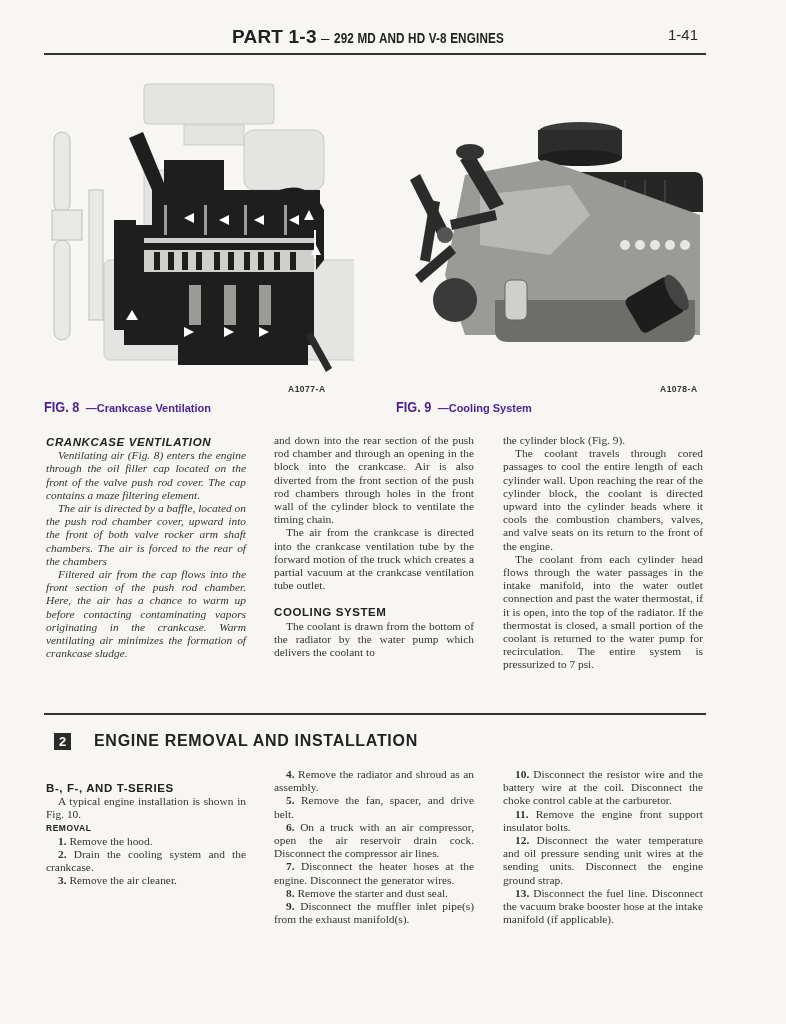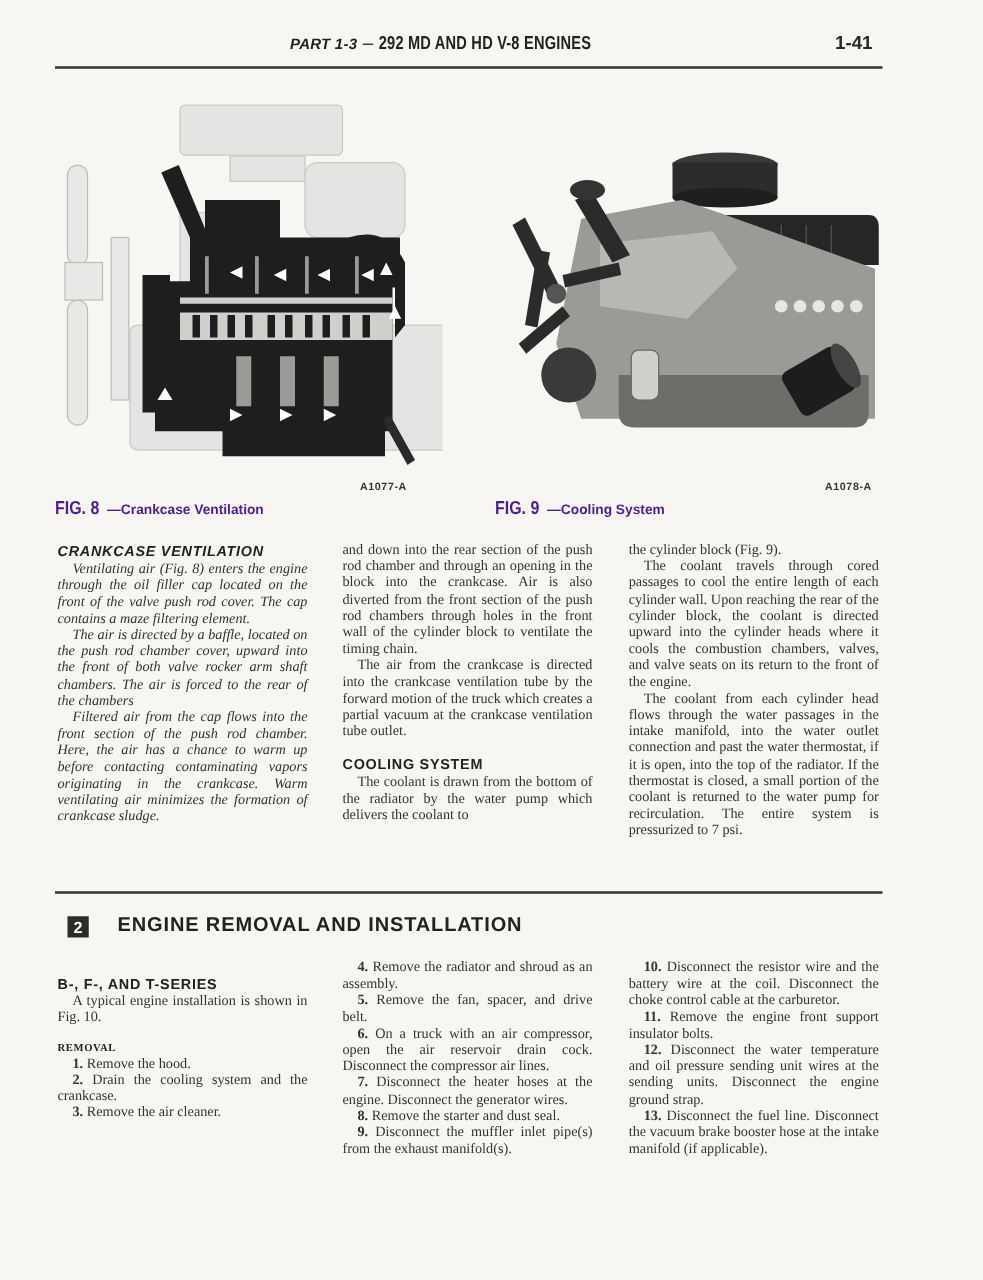--- a/index.html
+++ b/index.html
@@ -1,23 +1,23 @@
 <!DOCTYPE html>
 <html><head>
 <meta charset="utf-8">
 <style>
   html, body { margin:0; padding:0; }
   body { width:786px; height:1024px; background:#f7f6f3; position:relative; overflow:hidden;
          font-family:"Liberation Serif", serif; color:#2a2a2a; }
   .header { position:absolute; left:44px; top:22px; width:660px; height:32px; }
   .header .title { position:absolute; left:188px; top:4px; font-family:"Liberation Sans", sans-serif;
          font-size:15px; color:#222; letter-spacing:0.2px; white-space:nowrap; }
-  .header .title b { font-weight:bold; font-size:12px;font-style:italic; }
+  .header .title b { font-weight:bold; font-size:19px; }
   .header .title span.sub { font-weight:bold; transform:scaleX(0.78); display:inline-block; transform-origin:left; }
-  .header .pnum { position:absolute; right:6px; top:4px; font-family:"Liberation Sans", sans-serif; font-weight:bold; font-size:15px;text-align:center; }
+  .header .pnum { position:absolute; right:6px; top:4px; font-family:"Liberation Sans", sans-serif; font-weight:normal; font-size:15px;text-align:center; }
   .hrule { position:absolute; left:44px; width:662px; height:2px; background:#333; }
 
   .fig { position:absolute; }
   .figcode { position:absolute; font-family:"Liberation Sans", sans-serif; font-weight:bold; font-size:8.5px; color:#333; letter-spacing:0.5px; }
   .figcap { position:absolute; font-family:"Liberation Sans", sans-serif; font-weight:bold; color:#4c1d95; white-space:nowrap; }
   .figcap .fno { font-size:15px; transform:scaleX(0.85); display:inline-block; transform-origin:left; }
   .figcap .ftxt { font-size:11px; }
 
   .col { position:absolute; width:200px; font-size:11.4px; line-height:13.2px; text-align:justify; color:#333; }
   .col p { margin:0; text-indent:12px; }
@@ -190,21 +190,21 @@
 <div class="hrule" style="top:713px;"></div>
 
 <div class="sec2">
   <div class="badge">2</div>
   <div class="stitle">ENGINE REMOVAL AND INSTALLATION</div>
 </div>
 
 <div class="col" style="left:46px; top:768px;">
   <p class="h3" style="margin-top:14px;">B-, F-, AND T-SERIES</p>
   <p>A typical engine installation is shown in Fig. 10.</p>
-  <p class="h4" style="margin-top:10px;font-family:Liberation Serif, serif;">REMOVAL</p>
+  <p class="h4" style="">REMOVAL</p>
   <p class="step"><b>1.</b><span> Remove the hood.</span></p>
   <p class="step"><b>2.</b><span> Drain the cooling system and the crankcase.</span></p>
   <p class="step"><b>3.</b><span> Remove the air cleaner.</span></p>
 </div>
 
 <div class="col" style="left:274px; top:768px;font-family:Liberation Serif, serif;">
   <p class="step"><b>4.</b><span> Remove the radiator and shroud as an assembly.</span></p>
   <p class="step"><b>5.</b><span> Remove the fan, spacer, and drive belt.</span></p>
   <p class="step"><b>6.</b><span> On a truck with an air compressor, open the air reservoir drain cock. Disconnect the compressor air lines.</span></p>
   <p class="step"><b>7.</b><span> Disconnect the heater hoses at the engine. Disconnect the generator wires.</span></p>

